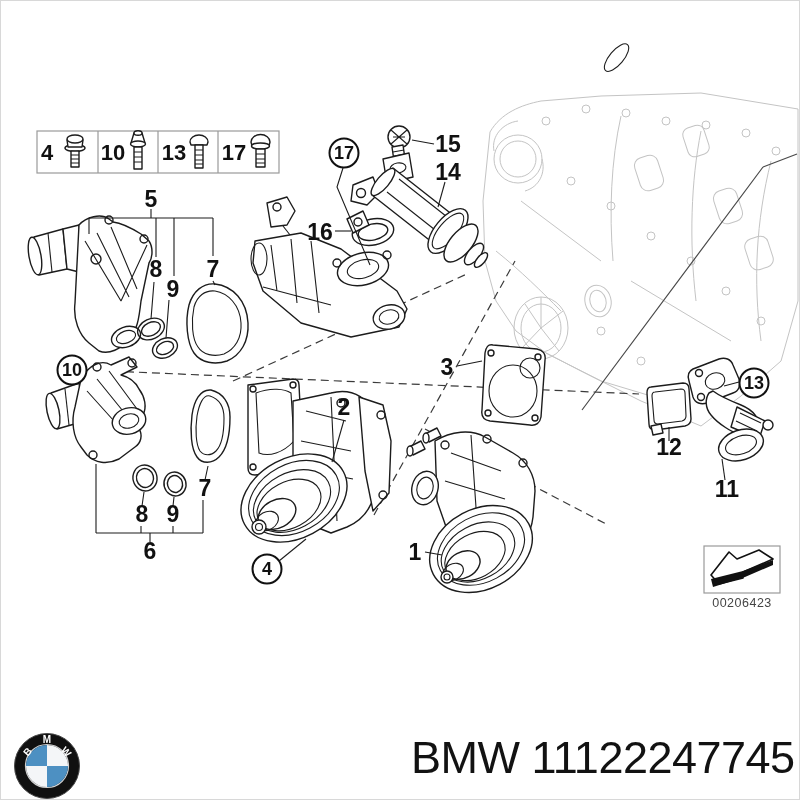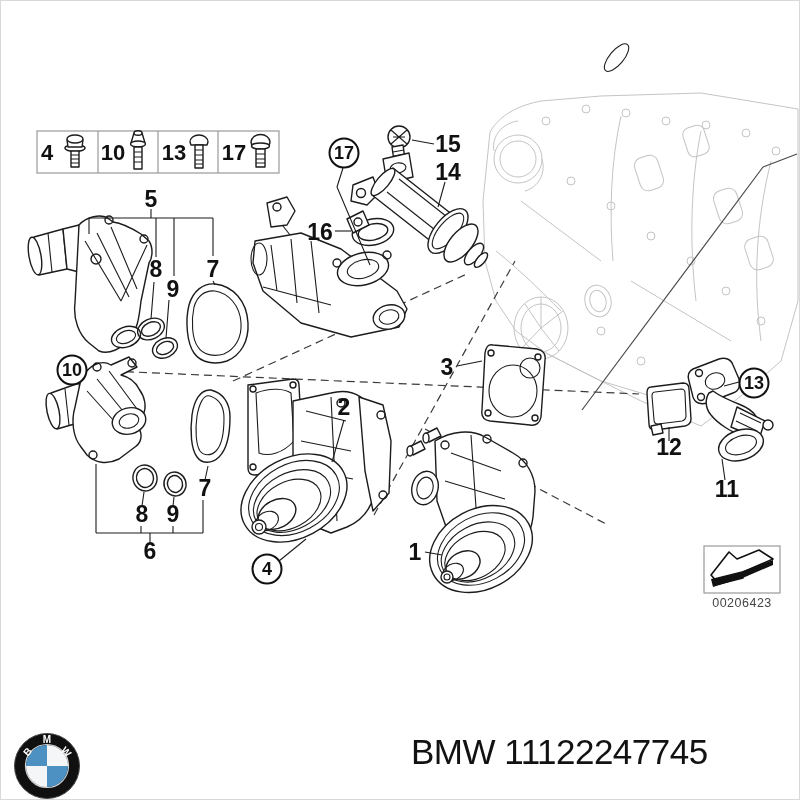--- a/index.html
+++ b/index.html
@@ -8,21 +8,21 @@
     border:1px solid #d8d8d8;overflow:hidden;
     font-family:"Liberation Sans",sans-serif;
   }
   svg text{font-family:"Liberation Sans",sans-serif;}
   .callout-txt{font-size:23px;font-weight:bold;fill:#111;}
   .circled-txt{font-size:18px;font-weight:bold;fill:#111;}
   .legend-txt{font-size:22px;font-weight:bold;fill:#111;}
   .stamp-txt{font-size:12.5px;fill:#454545;letter-spacing:.5px;}
   .footer-text{
     position:absolute;left:410px;top:731px;width:386px;
-    font-size:35px;color:#121212;letter-spacing:-.5px;white-space:nowrap;
+    font-size:45px;color:#121212;letter-spacing:-.5px;white-space:nowrap;
   }
   .ink{stroke:#1c1c1c;fill:none;stroke-width:1.4;stroke-linejoin:round;stroke-linecap:round;}
   .inkfill{stroke:#1c1c1c;fill:#fff;stroke-width:1.4;stroke-linejoin:round;}
   .thin{stroke:#1c1c1c;fill:none;stroke-width:1.1;}
   .faint{stroke:#c4c4c4;fill:none;stroke-width:1;stroke-linejoin:round;}
   .dash{stroke:#3a3a3a;stroke-width:1.2;fill:none;stroke-dasharray:8 5;}
   .wedge{stroke:#4a4a4a;stroke-width:1.2;fill:none;}
 </style>
 </head>
 <body>

